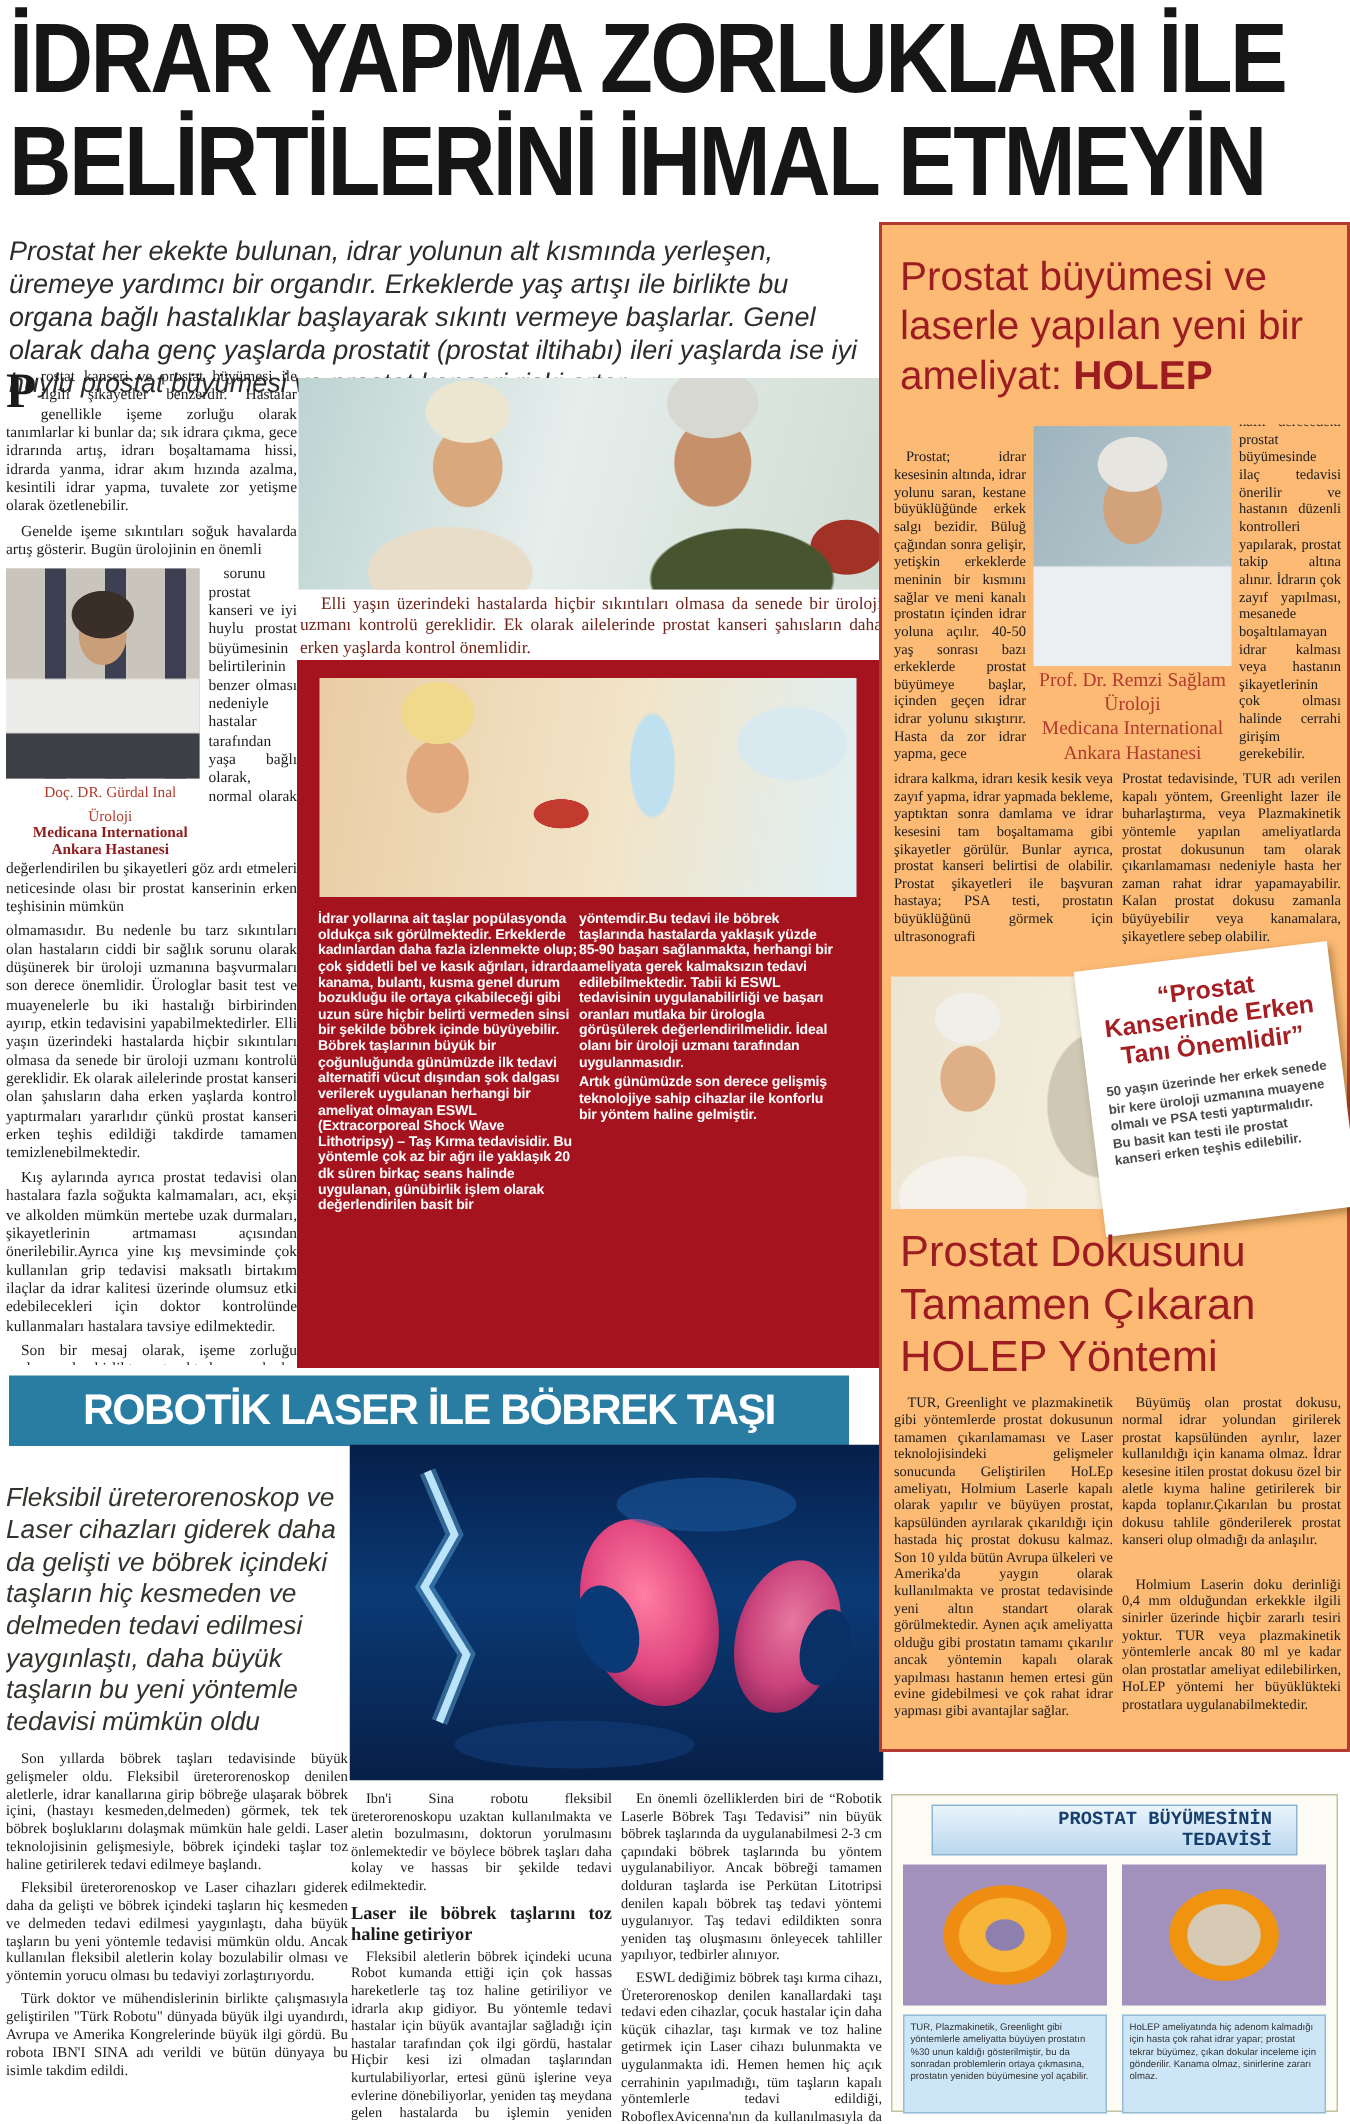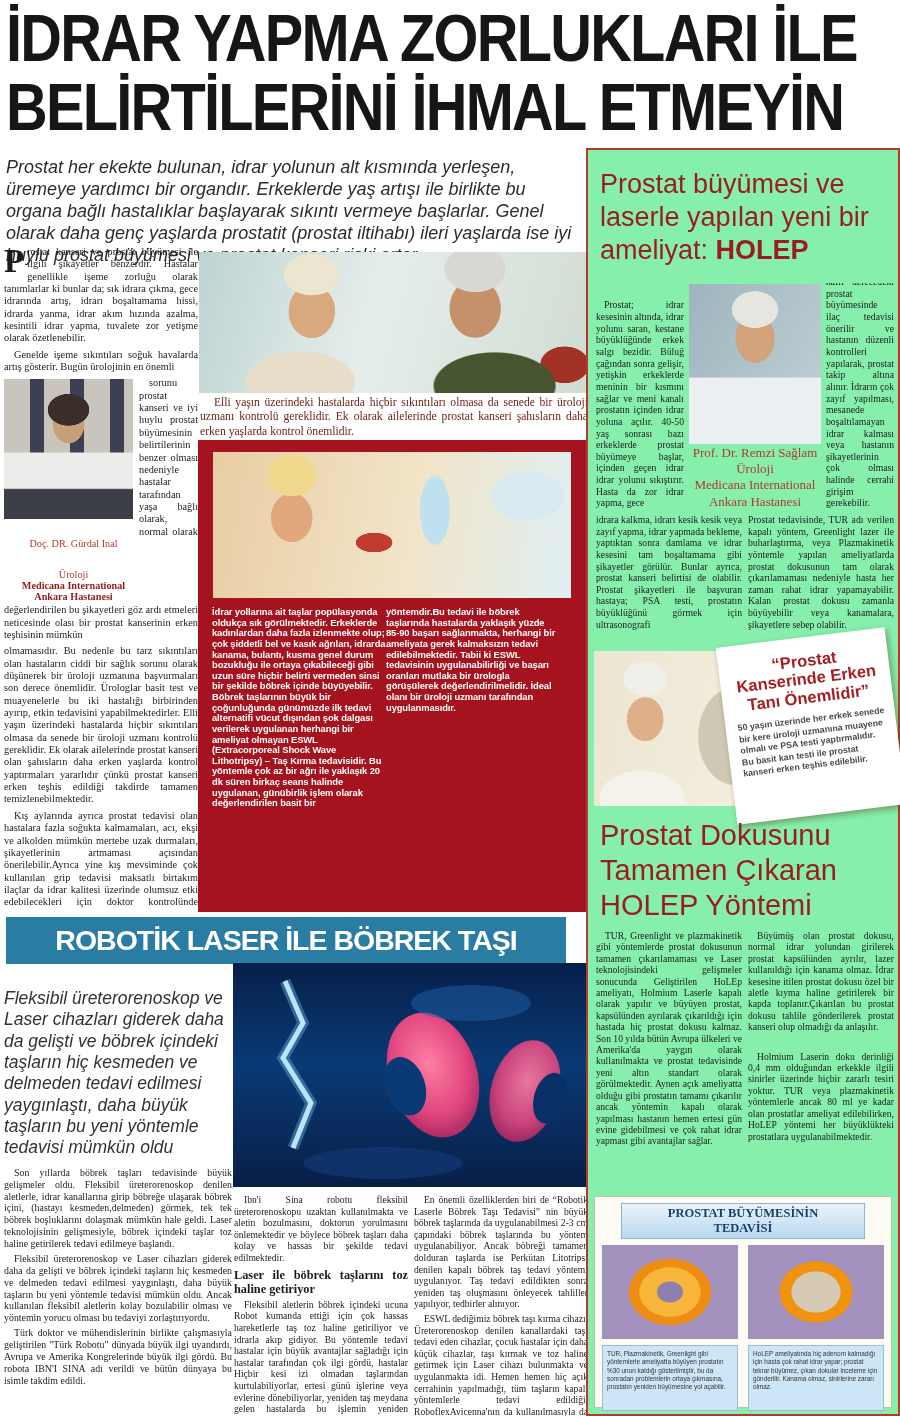--- a/index.html
+++ b/index.html
@@ -25,21 +25,21 @@
   .col-left p+p{text-indent:10px;}
   .dropcap{float:left;font-size:33px;line-height:0.82;font-weight:bold;padding:2px 3px 0 0;}
   .doc-float{float:left;width:129px;margin:2px 6px 2px 0;text-align:center;}
   .doc-photo{width:129px;height:140px;
     background:
       radial-gradient(ellipse 34px 26px at 50% 22%,#3a2f28 0 60%,transparent 62%),
       radial-gradient(ellipse 26px 32px at 50% 32%,#c99f79 0 60%,transparent 62%),
       linear-gradient(180deg,transparent 0 52%,#ececea 53% 78%,#3c3f46 79%),
       repeating-linear-gradient(90deg,#c9c4bc 0 26px,#3d3f52 26px 40px),
       #c9c4bc;}
-  .doc-cap1{font-size:10.2px;line-height:1.1;color:#b13a2e;margin-top:19px;}
+  .doc-cap1{font-size:10.2px;line-height:1.1;color:#b13a2e;margin-top:4px;}
   .doc-cap2{font-size:10.2px;line-height:1.1;color:#8e1c1c;font-weight:bold;}
 
   
   .photo-couple{position:absolute;top:252px;left:199px;width:389px;height:141px;
     background:
       radial-gradient(ellipse 46px 34px at 29% 16%,#ece5cf 0 60%,transparent 62%),
       radial-gradient(ellipse 38px 44px at 29% 42%,#d9a87d 0 60%,transparent 62%),
       radial-gradient(ellipse 90px 50px at 26% 92%,#e8ddc8 0 60%,transparent 62%),
       radial-gradient(ellipse 50px 38px at 71% 12%,#d8d8d2 0 60%,transparent 62%),
       radial-gradient(ellipse 42px 48px at 71% 40%,#c6906a 0 60%,transparent 62%),
@@ -61,22 +61,22 @@
       radial-gradient(ellipse 26px 60px at 62% 40%,#bfe0ee 0 55%,transparent 60%),
       radial-gradient(ellipse 60px 40px at 88% 30%,#d8e9f0 0 60%,transparent 62%),
       radial-gradient(ellipse 30px 16px at 45% 62%,#c23b2e 0 60%,transparent 62%),
       linear-gradient(100deg,#e9cda4,#f2e4c8 55%,#dff0f4);}
   .stone-cols{display:flex;}
   .stone-col{width:174px;font-family:"Liberation Sans",sans-serif;font-weight:bold;
     font-size:9.4px;line-height:1.13;color:#ffffff;text-align:left;letter-spacing:-0.1px;}
   .stone-col p{margin:0 0 3px 0;}
 
   
-  .right-panel{position:absolute;top:148px;left:586px;width:314px;height:1268px;
-    background:#86efac;border:2px solid #b33a30;}
+  .right-panel{position:absolute;top:148px;left:586px;width:314px;height:1020px;
+    background:#fdba74;border:2px solid #b33a30;}
   .hp-title{position:absolute;top:18px;left:12px;width:290px;
     font-family:"Liberation Sans",sans-serif;font-size:27px;line-height:1.22;
     color:#9d1c22;font-weight:normal;}
   .hp-title b{font-weight:bold;}
   .hp-cols{position:absolute;top:133px;left:8px;width:298px;height:226px;
     display:flex;gap:5px;overflow:hidden;align-items:flex-end;}
   .hp-colL{width:88px;font-size:9.7px;line-height:1.2;text-align:justify;}
   .hp-colL p{margin:0;text-indent:8px;}
   .hp-mid{width:132px;text-align:center;}
   .prof-photo{width:132px;height:160px;
@@ -112,22 +112,22 @@
     font-family:"Liberation Sans",sans-serif;font-size:29px;line-height:1.2;
     color:#9d1c22;}
   .hp-cols3{position:absolute;top:780px;left:8px;width:298px;height:260px;
     display:flex;gap:6px;overflow:hidden;}
   .hp-cols3 div{width:146px;font-size:9.6px;line-height:1.19;text-align:justify;}
   .hp-cols3 p{margin:0;text-indent:9px;}
 
   
   .treat-box{position:absolute;top:1046px;left:6px;width:298px;height:212px;
     background:#fcfcf4;border:1px solid #c2c2a0;padding:4px;}
-  .treat-header{width:244px;margin:2px auto 6px auto;text-align:center;
-    font-family:Liberation Serif, serif;font-weight:bold;font-size:12.5px;
+  .treat-header{width:244px;margin:2px auto 6px auto;text-align:right;
+    font-family:Liberation Mono, monospace;font-weight:bold;font-size:12.5px;
     color:#173f6d;background:linear-gradient(180deg,#eaf4fc,#b9d7ee);
     border:1px solid #8fb3d2;padding:2px 16px;}
   .treat-imgs{display:flex;gap:10px;justify-content:center;}
   .orange-slice{width:136px;height:94px;}
   .slice-a{background:radial-gradient(ellipse 52px 42px at 50% 50%,#8d7fae 0 24%,#f7b53a 26% 58%,#ef8d12 60% 78%,transparent 80%),#a291bd;}
   .slice-b{background:radial-gradient(ellipse 50px 42px at 50% 50%,#d6cab4 0 48%,#f0930f 50% 72%,transparent 74%),#a291bd;}
   .treat-caps{display:flex;gap:10px;justify-content:center;margin-top:6px;}
   .treat-cap{width:136px;height:66px;background:#cde6f7;border:1px solid #99bcd6;
     font-family:"Liberation Sans",sans-serif;font-size:6.4px;line-height:1.3;
     color:#333;padding:4px;}
@@ -192,20 +192,21 @@
   <div class="couple-caption" data-name="couple-photo-caption">Elli yaşın üzerindeki hastalarda hiçbir sıkıntıları olmasa da senede bir üroloji uzmanı kontrolü gereklidir. Ek olarak ailelerinde prostat kanseri  şahısların daha erken yaşlarda kontrol önemlidir.</div>
 
   <div class="stone-box" data-name="stone-treatment-box">
     <div class="photo-woman" data-name="woman-drinking-water-photo"></div>
     <div class="stone-cols" data-name="stone-box-columns">
       <div class="stone-col" data-name="stone-box-column-1">
         <p data-name="stone-paragraph">İdrar yollarına ait taşlar popülasyonda oldukça sık görülmektedir. Erkeklerde kadınlardan daha fazla izlenmekte olup; çok şiddetli bel ve kasık ağrıları, idrarda kanama, bulantı, kusma genel durum bozukluğu ile ortaya çıkabileceği gibi uzun süre hiçbir belirti vermeden sinsi bir şekilde böbrek içinde büyüyebilir. Böbrek taşlarının büyük bir çoğunluğunda günümüzde ilk tedavi alternatifi vücut dışından şok dalgası verilerek uygulanan herhangi bir ameliyat olmayan ESWL (Extracorporeal Shock Wave Lithotripsy) – Taş Kırma tedavisidir. Bu yöntemle  çok az bir ağrı ile yaklaşık 20 dk süren birkaç seans halinde uygulanan, günübirlik işlem olarak değerlendirilen basit bir</p>
       </div>
       <div class="stone-col" data-name="stone-box-column-2">
         <p data-name="stone-paragraph">yöntemdir.Bu tedavi ile böbrek taşlarında hastalarda yaklaşık yüzde 85-90  başarı sağlanmakta, herhangi bir ameliyata gerek kalmaksızın tedavi edilebilmektedir. Tabii ki ESWL tedavisinin uygulanabilirliği ve başarı oranları mutlaka bir ürologla görüşülerek değerlendirilmelidir. İdeal olanı bir üroloji uzmanı tarafından uygulanmasıdır.</p>
+        <p data-name="stone-paragraph">Artık günümüzde son derece gelişmiş teknolojiye sahip cihazlar ile konforlu bir yöntem haline gelmiştir.</p>
       </div>
     </div>
   </div>
 
   <div class="banner" data-name="robotic-laser-banner">ROBOTİK LASER İLE BÖBREK TAŞI TEDAVİSİ</div>
 
   <div class="bottom-left" data-name="robotic-article-column-1">
     <div class="bl-intro" data-name="robotic-intro">Fleksibil üreterorenoskop ve Laser cihazları giderek daha da gelişti ve böbrek içindeki taşların hiç kesmeden ve delmeden tedavi edilmesi yaygınlaştı, daha büyük taşların bu yeni yöntemle tedavisi mümkün oldu</div>
     <div class="bl-body" data-name="robotic-body">
       <p data-name="robotic-paragraph">Son yıllarda böbrek taşları tedavisinde büyük gelişmeler oldu. Fleksibil üreterorenoskop denilen aletlerle, idrar kanallarına girip böbreğe ulaşarak böbrek içini, (hastayı kesmeden,delmeden) görmek, tek tek böbrek boşluklarını dolaşmak   mümkün hale geldi. Laser teknolojisinin gelişmesiyle, böbrek içindeki taşlar toz haline getirilerek tedavi edilmeye başlandı.</p>

